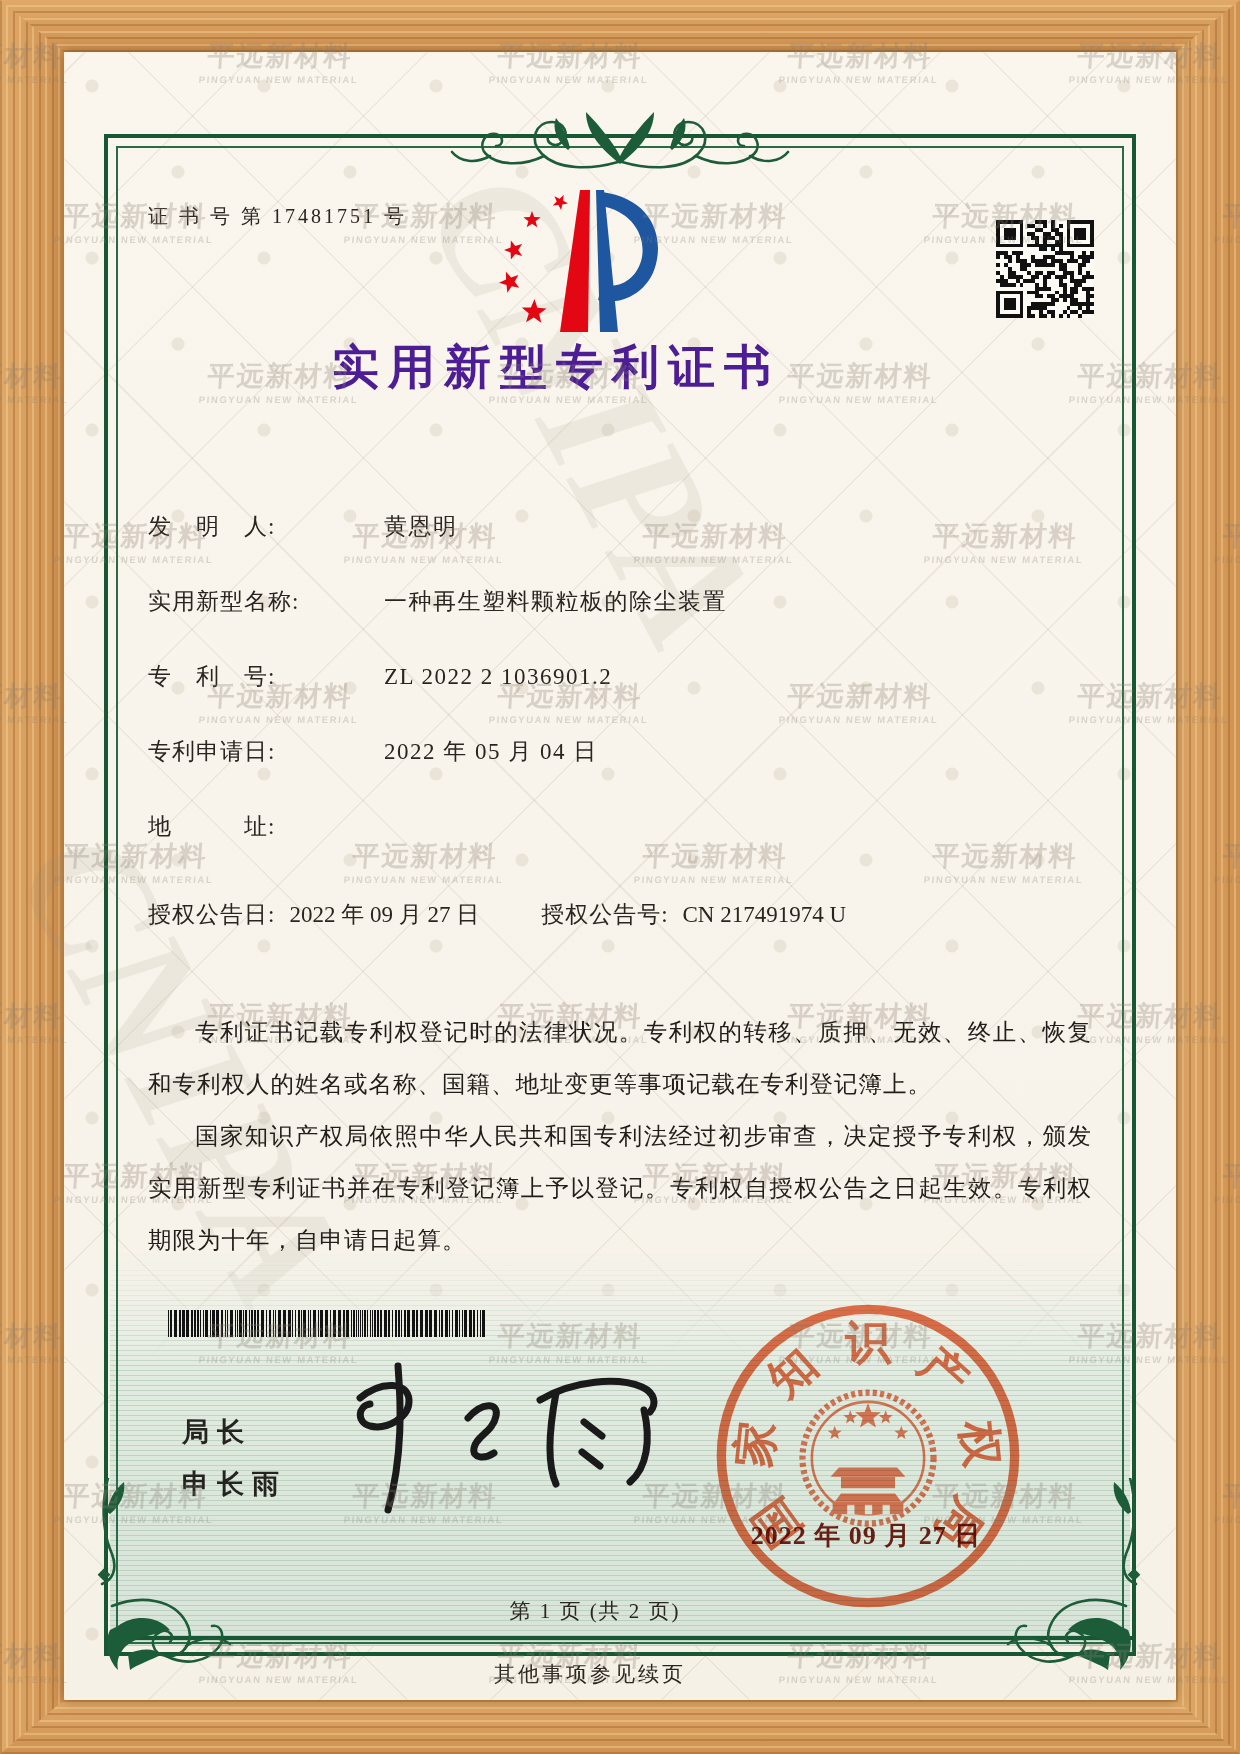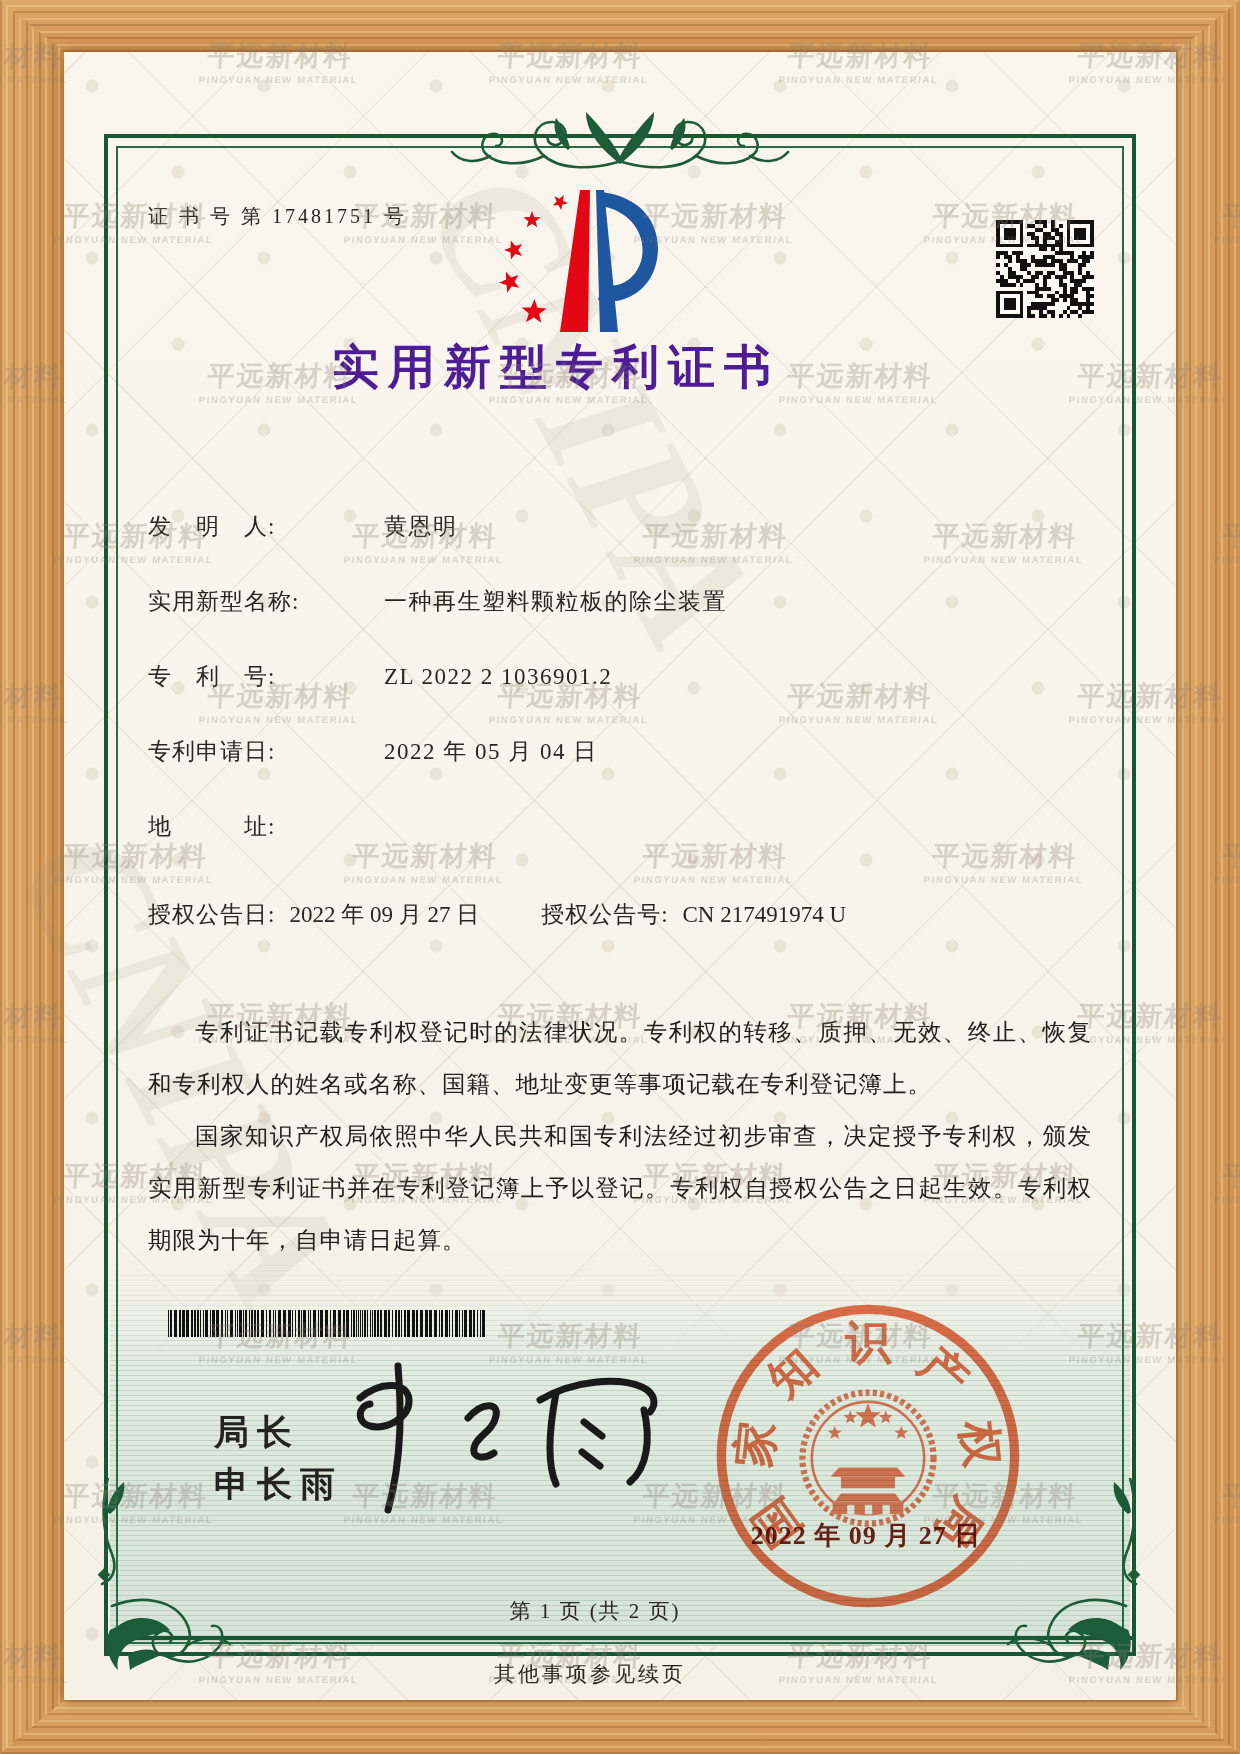--- a/index.html
+++ b/index.html
@@ -60,21 +60,21 @@
   .field .val{letter-spacing:1.5px;max-width:660px;}
   .field.addr{height:88px;}
   .grant-row{display:flex;height:60px;line-height:34px;}
   .grant-row .cell{display:flex;}
   .grant-row .cell.second{margin-left:62px;}
   .grant-row .lbl{letter-spacing:1px;margin-right:14px;}
   .paragraphs{position:absolute;left:148px;top:1006px;width:944px;font-size:23.5px;color:#211d19;}
   .paragraphs p{margin:0;text-indent:2em;line-height:52px;letter-spacing:1px;text-align:justify;}
   .commissioner{position:absolute;left:182px;top:1406px;
       font-family:"Liberation Sans","DejaVu Sans",sans-serif;font-weight:700;
-      font-size:35px;letter-spacing:8px;color:#25231f;line-height:52px;margin-left:32px;}
+      font-size:27px;letter-spacing:8px;color:#25231f;line-height:52px;}
   .page-footer{position:absolute;left:60px;width:1070px;top:1597px;text-align:center;
       font-size:21px;letter-spacing:2px;color:#2a2520;}
   .cont-note{position:absolute;left:0;width:1180px;top:1660px;text-align:center;
       font-size:21px;letter-spacing:3px;color:#2a2520;z-index:5;}
   .seal-wrap{position:absolute;left:712px;top:1300px;width:312px;height:312px;
       mix-blend-mode:multiply;opacity:.93;}
   .seal-date{position:absolute;left:700px;top:1518px;width:332px;text-align:center;
       font-size:26px;font-weight:600;letter-spacing:1px;color:#7a2317;mix-blend-mode:multiply;}
   .sig{position:absolute;left:312px;top:1360px;}
   .logo{position:absolute;left:462px;top:184px;}

